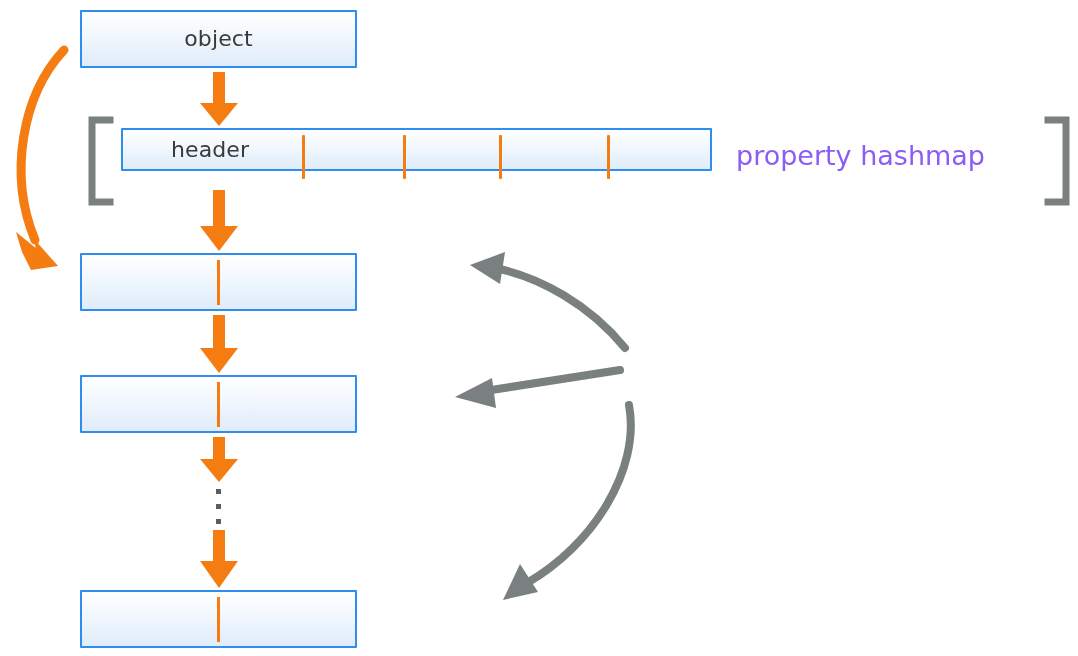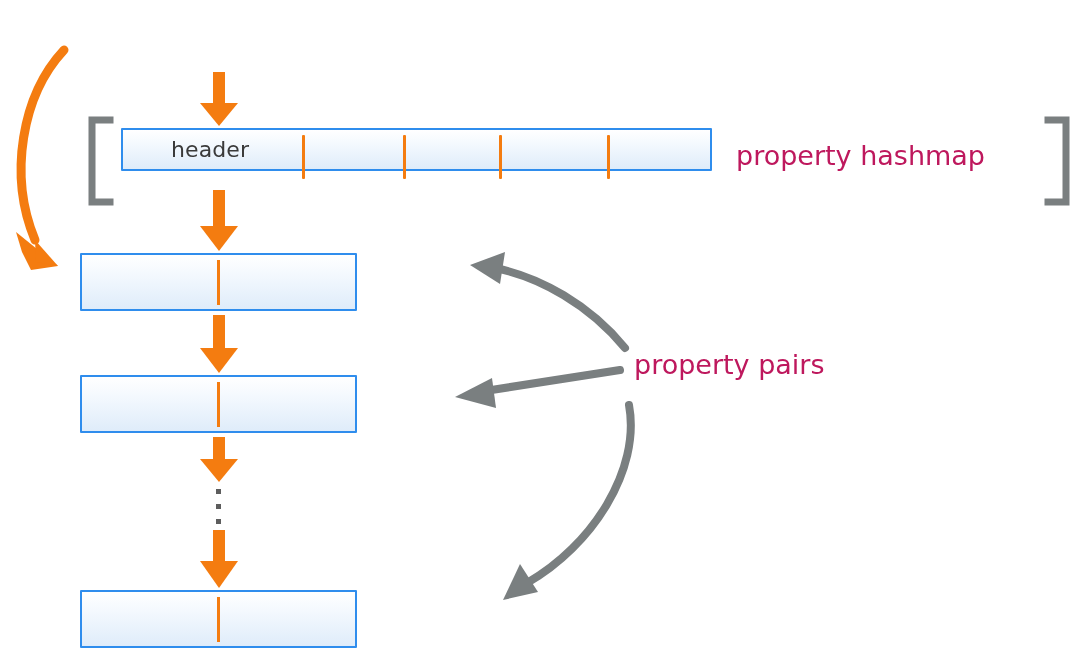--- a/index.html
+++ b/index.html
@@ -42,21 +42,21 @@
   }
   .tick {
     position: absolute;
     width: 3px;
     background: #f47c10;
     border-radius: 1px;
   }
   .sidetext {
     position: absolute;
     font-size: 27px;
-    color: #be185d;
+    color: #8b5cf6;
     white-space: nowrap;
     line-height: 1;
   }
   .vline {
     position: absolute;
     width: 3px;
     background: #f47c10;
   }
   .dot {
     position: absolute;
@@ -126,20 +126,23 @@
     </g>
 
     <g>
       <path d="M110,120 L92,120 L92,202 L110,202" stroke="#7a7f80" stroke-width="7" fill="none" stroke-linecap="square"></path>
     </g>
     <g>
       <path d="M1048,120 L1066,120 L1066,202 L1048,202" stroke="#7a7f80" stroke-width="7" fill="none" stroke-linecap="square"></path>
     </g>
   </svg>
 
+  <div class="box" style="left:80px; top:10px; width:277px; height:58px;">
+    <div class="box-label">object</div>
+  </div>
 
   <div class="box" style="left:121px; top:128px; width:591px; height:43px;">
     <div class="box-label offset-left">header</div>
   </div>
 
   <div class="box" style="left:80px; top:253px; width:277px; height:58px;"></div>
 
   <div class="box" style="left:80px; top:375px; width:277px; height:58px;"></div>
 
   <div class="box" style="left:80px; top:590px; width:277px; height:58px;"></div>
@@ -152,15 +155,14 @@
   <div class="vline" style="left:217px; top:260px; height:45px;"></div>
   <div class="vline" style="left:217px; top:382px; height:45px;"></div>
   <div class="vline" style="left:217px; top:597px; height:45px;"></div>
 
   <div class="dot" style="left:216px; top:489px;"></div>
   <div class="dot" style="left:216px; top:504px;"></div>
   <div class="dot" style="left:216px; top:519px;"></div>
 
   <div class="sidetext" style="left:736px; top:142px;">property hashmap</div>
 
-  <div class="sidetext" style="left:634px; top:351px;">property pairs</div>
 
 </div>
 
 </body></html>

